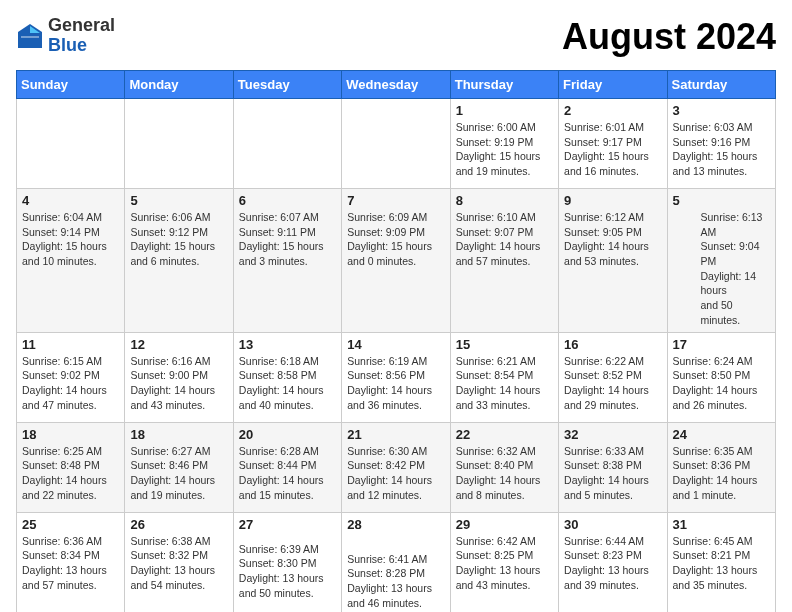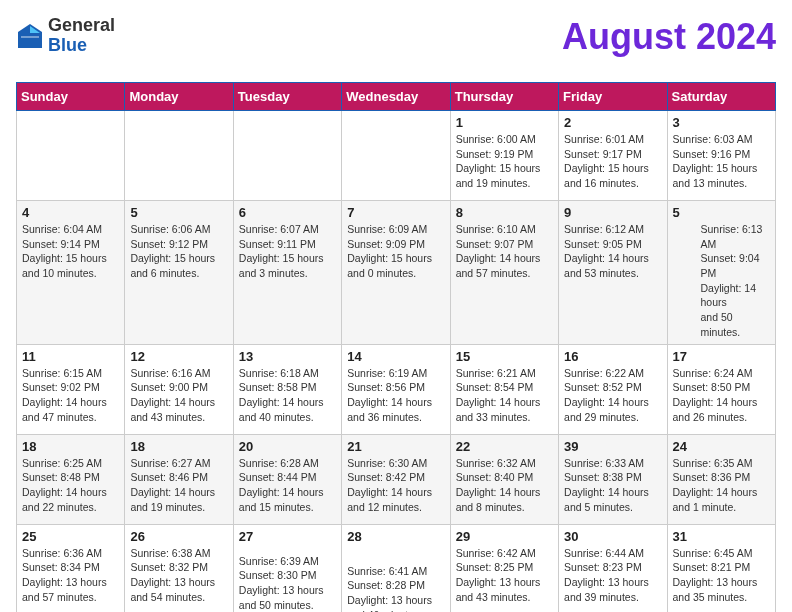--- a/index.html
+++ b/index.html
@@ -7,21 +7,21 @@
       font-family: Arial, sans-serif;
       background: #fff;
       width: 792px;
       min-height: 612px;
       padding: 16px;
     }
     .header {
       display: flex;
       justify-content: space-between;
       align-items: flex-start;
-      margin-bottom: 24px;
+      margin-bottom: 12px;
     }
     .logo {
       display: flex;
       align-items: center;
     }
     .logo-text {
       display: flex;
       flex-direction: column;
       line-height: 1.1;
     }
@@ -39,33 +39,33 @@
       width: 28px;
       height: 28px;
       margin-right: 4px;
     }
     .title-block {
       text-align: right;
     }
     .title-month {
       font-size: 36px;
       font-weight: bold;
-      color: #6d28d9;
+      color: #000000;
     }
     .title-location {
       font-size: 16px;
       color: #555;
     }
     table {
       width: 100%;
       border-collapse: collapse;
       table-layout: fixed;
     }
     thead th {
-      background-color: #be185d;
+      background-color: #3b82f6;
       color: #fff;
       font-size: 13px;
       font-weight: bold;
       padding: 6px 4px;
       text-align: left;
       border: 1px solid #1a5fb4;
     }
     tbody td {
       border: 1px solid #ccc;
       vertical-align: top;
@@ -286,21 +286,21 @@
 and 12 minutes.</div>
         </td>
         <td>
           <span class="day-number">22</span>
           <div class="cell-text" style="white-space: pre-line;">Sunrise: 6:32 AM
 Sunset: 8:40 PM
 Daylight: 14 hours
 and 8 minutes.</div>
         </td>
         <td>
-          <span class="day-number">39</span>
+          <span class="day-number">32</span>
           <div class="cell-text" style="white-space: pre-line;">Sunrise: 6:33 AM
 Sunset: 8:38 PM
 Daylight: 14 hours
 and 5 minutes.</div>
         </td>
         <td>
           <span class="day-number">24</span>
           <div class="cell-text" style="white-space: pre-line;">Sunrise: 6:35 AM
 Sunset: 8:36 PM
 Daylight: 14 hours

